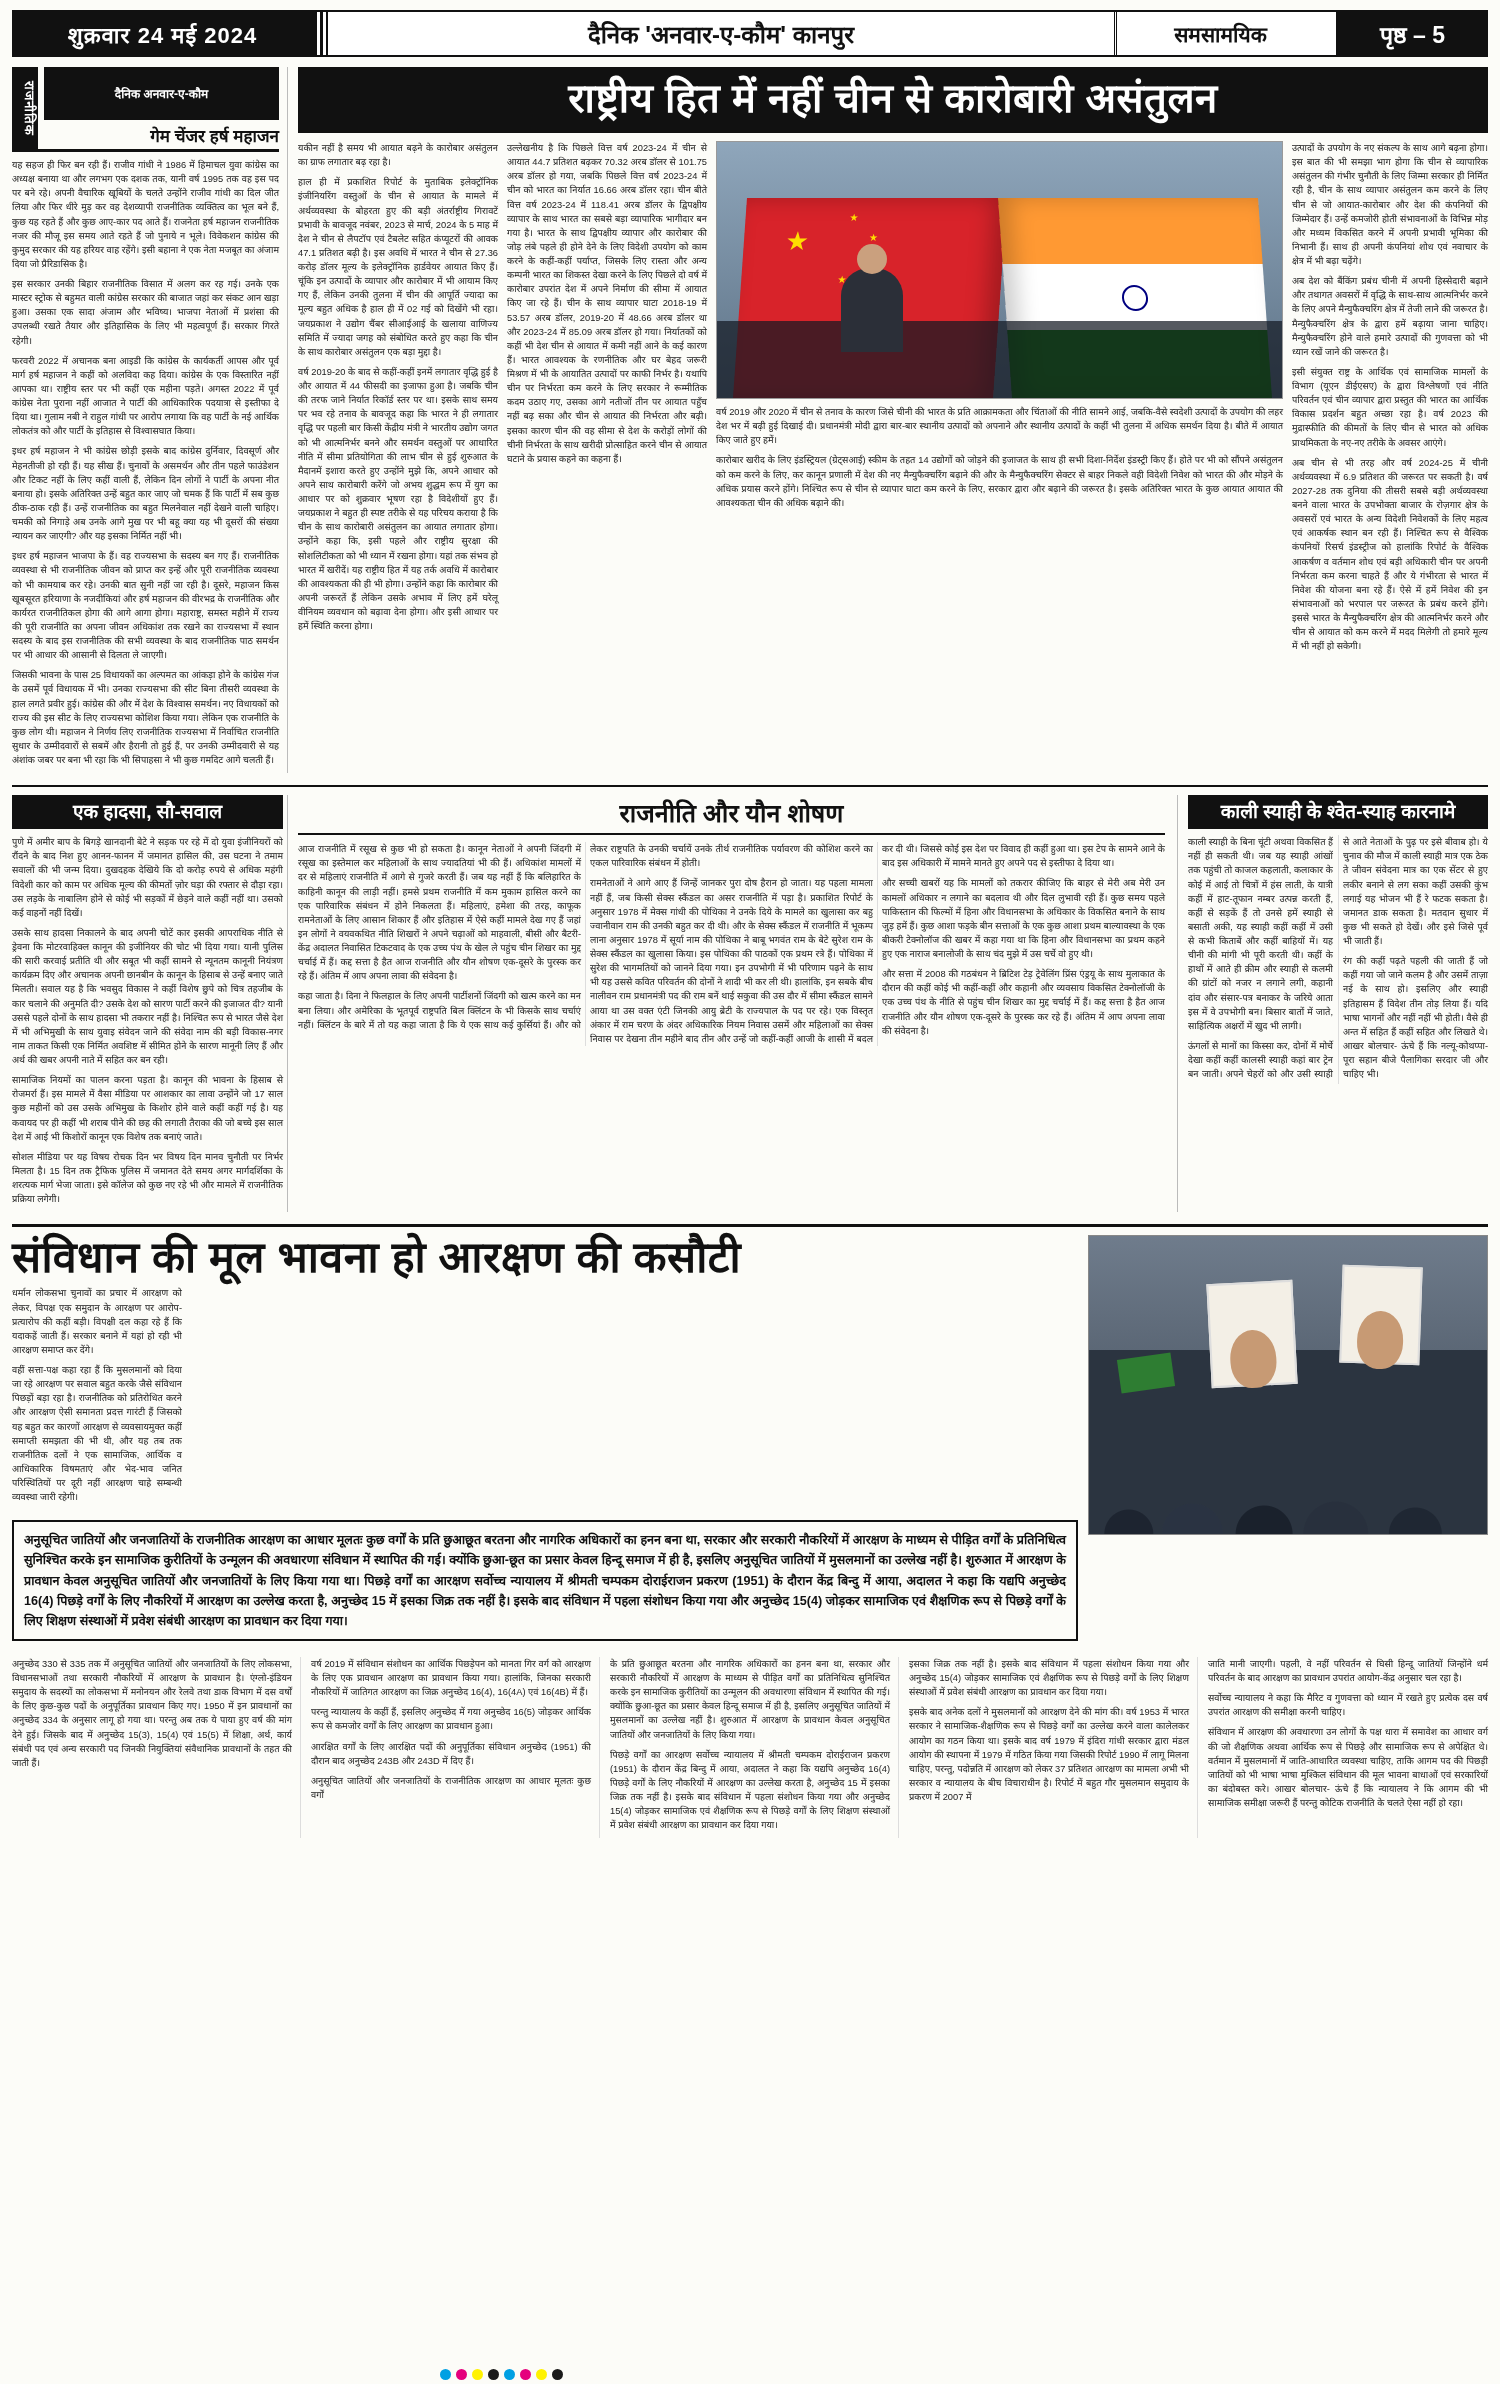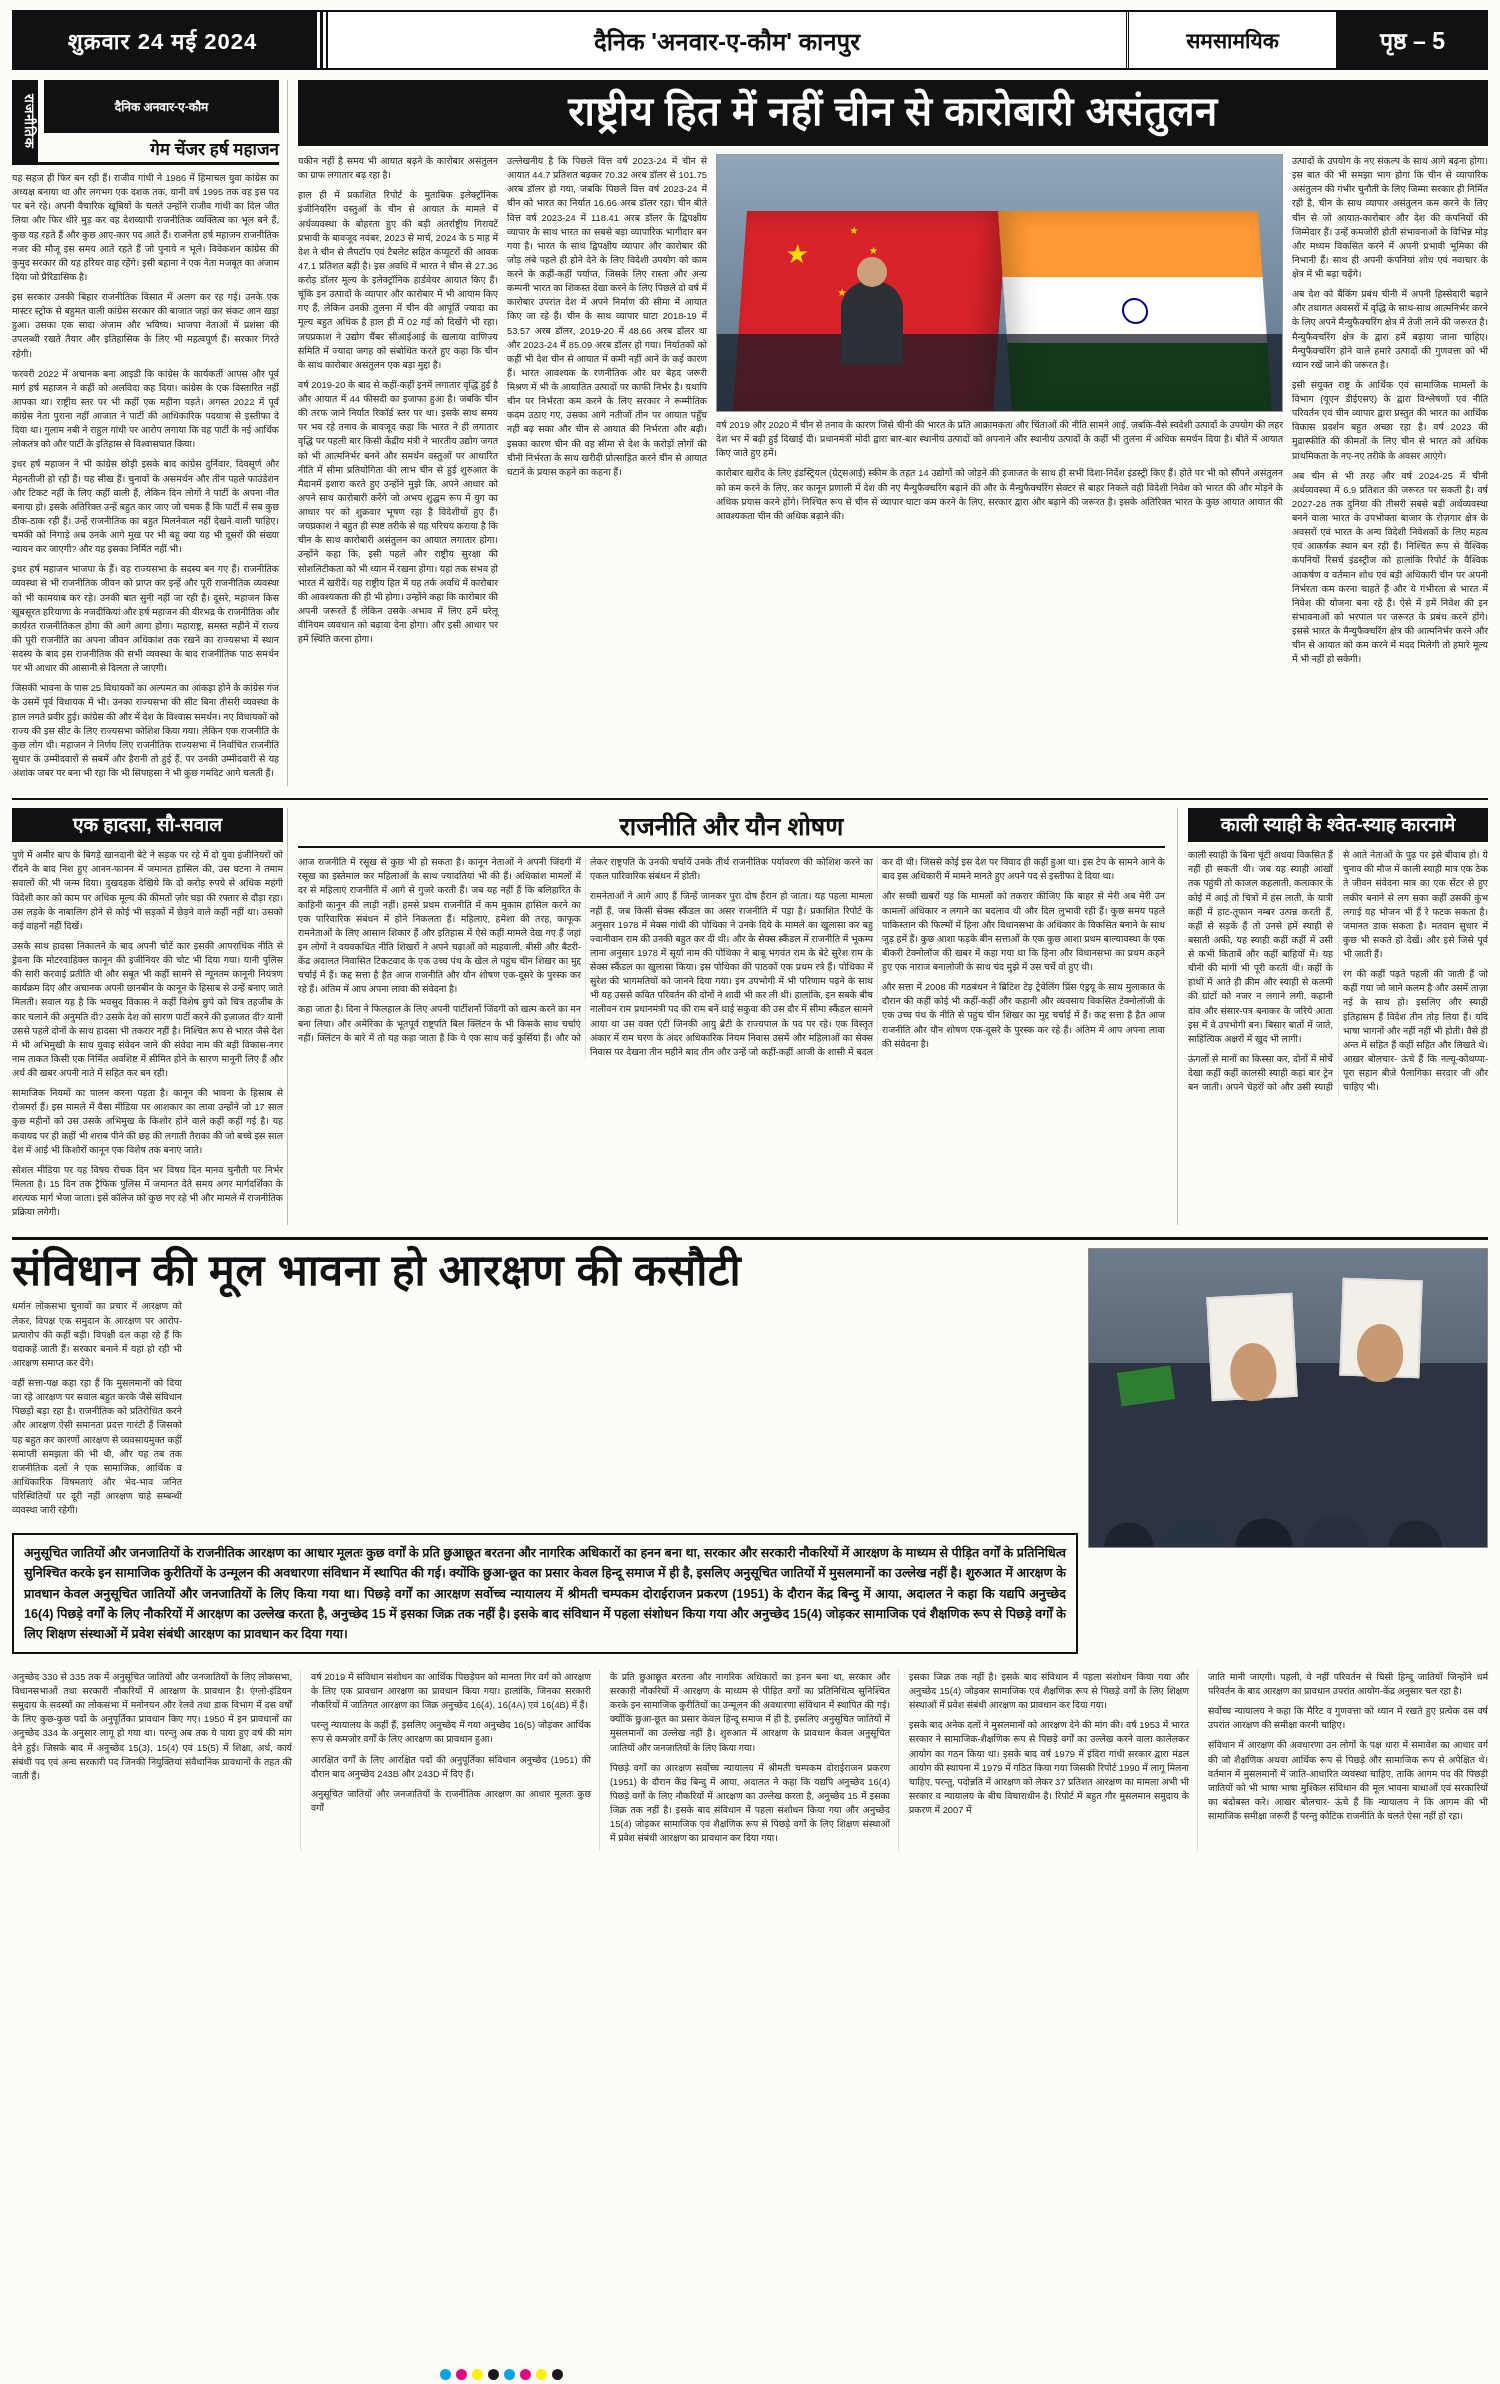--- a/index.html
+++ b/index.html
@@ -17,21 +17,21 @@
     height: 2384px;
     position: relative;
     padding: 10px 12px;
     background: #fcfcf8;
   }
   
   .masthead {
     display: flex;
     align-items: stretch;
     border: 2px solid #111;
-    height: 60px;
+    height: 47px;
     background: #fff;
   }
   .mast-date {
     width: 300px;
     background: #111;
     color: #fff;
     display: flex;
     align-items: center;
     justify-content: center;
     font-size: 22px;
@@ -63,20 +63,21 @@
   .mast-page {
     width: 150px;
     background: #111;
     color: #fff;
     display: flex;
     align-items: center;
     justify-content: center;
     font-size: 23px;
     font-weight: bold;
     border-left: 3px double #111;
+    margin-left: 12px;
   }
 
   
   .top-zone {
     display: flex;
     margin-top: 10px;
     gap: 10px;
   }
   .left-col {
     width: 276px;

